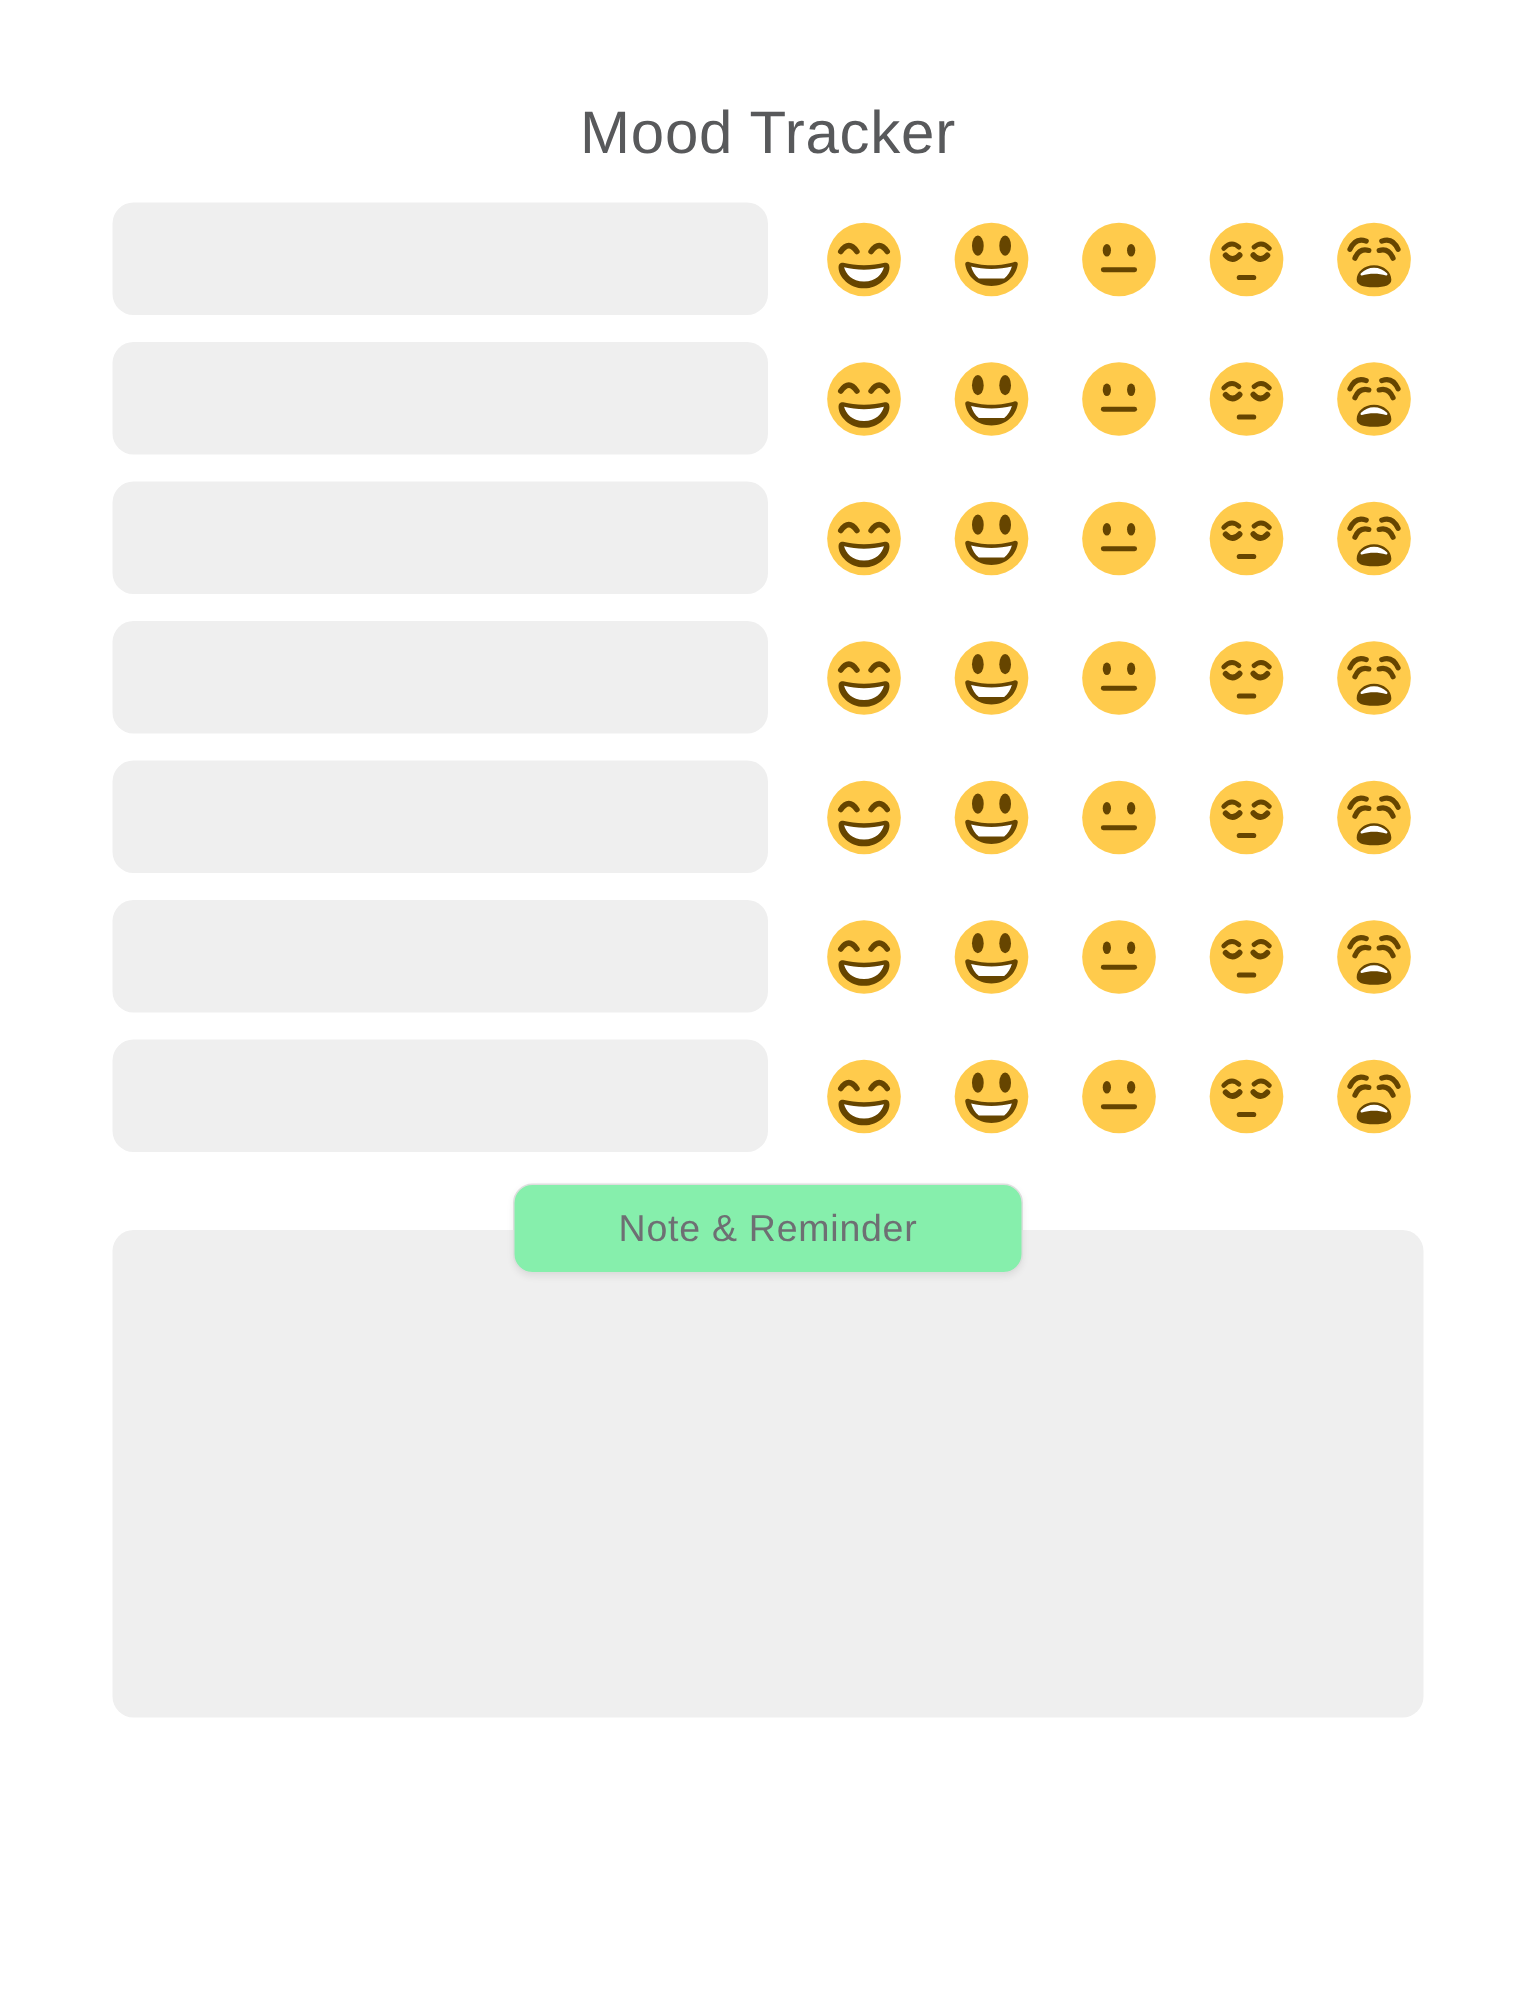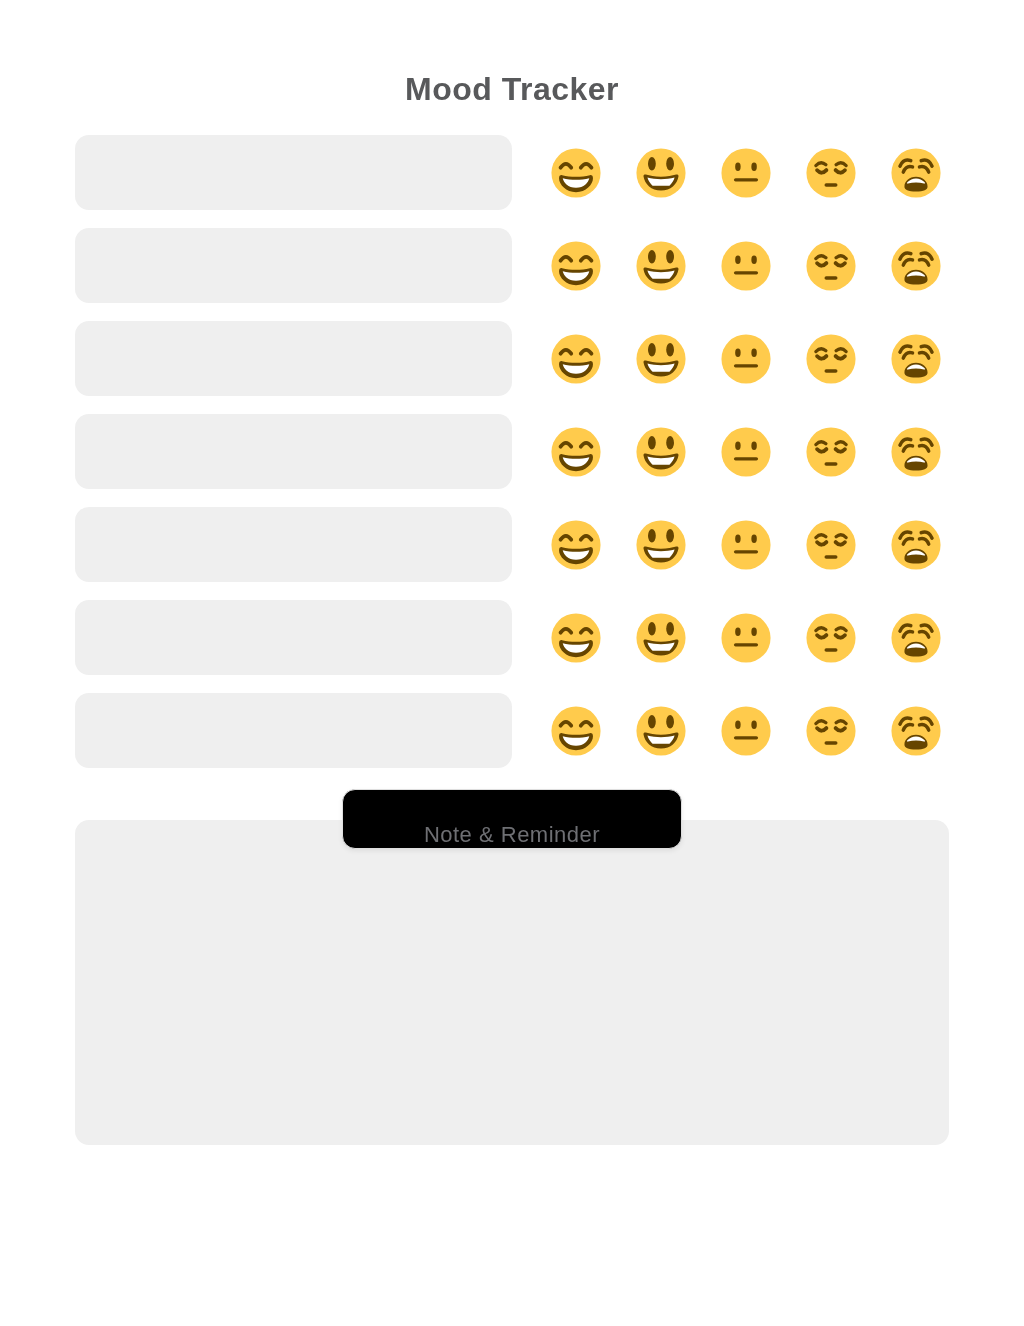--- a/index.html
+++ b/index.html
@@ -10,22 +10,22 @@
     background: #ffffff;
     font-family: "Liberation Sans", sans-serif;
     overflow: hidden;
   }
   .title {
     margin: 0;
     padding-top: 64px;
     height: 50px;
     line-height: 50px;
     text-align: center;
-    font-size: 32px;
-    font-weight: 700;
+    font-size: 40px;
+    font-weight: 400;
     letter-spacing: .5px;
     color: #58595b;
   }
   .header-bar {
     position: relative;
     margin: 40px 75px 0;
     height: 62px;
     background: #b3b3b3;
     border-radius: 14px;
   }
@@ -78,28 +78,28 @@
     background: #efefef;
     border-radius: 14px;
   }
   .note-badge {
     position: absolute;
     top: -31px;
     left: 50%;
     transform: translateX(-50%);
     width: 338px;
     height: 58px;
-    background: #000000;
+    background: #86efac;
     border: 1px solid #dedede;
     border-radius: 13px;
     box-shadow: 0 2px 5px rgba(0,0,0,.07);
     display: flex;
-    align-items: flex-end;
+    align-items: center;
     justify-content: center;
-    font-size: 22px;
+    font-size: 25px;
     letter-spacing: .5px;
     color: #6e6f73;
   }
   .sprites { position: absolute; width: 0; height: 0; overflow: hidden; }
 </style>
 </head>
 <body>
 
 <svg class="sprites" aria-hidden="true">
   <defs>

